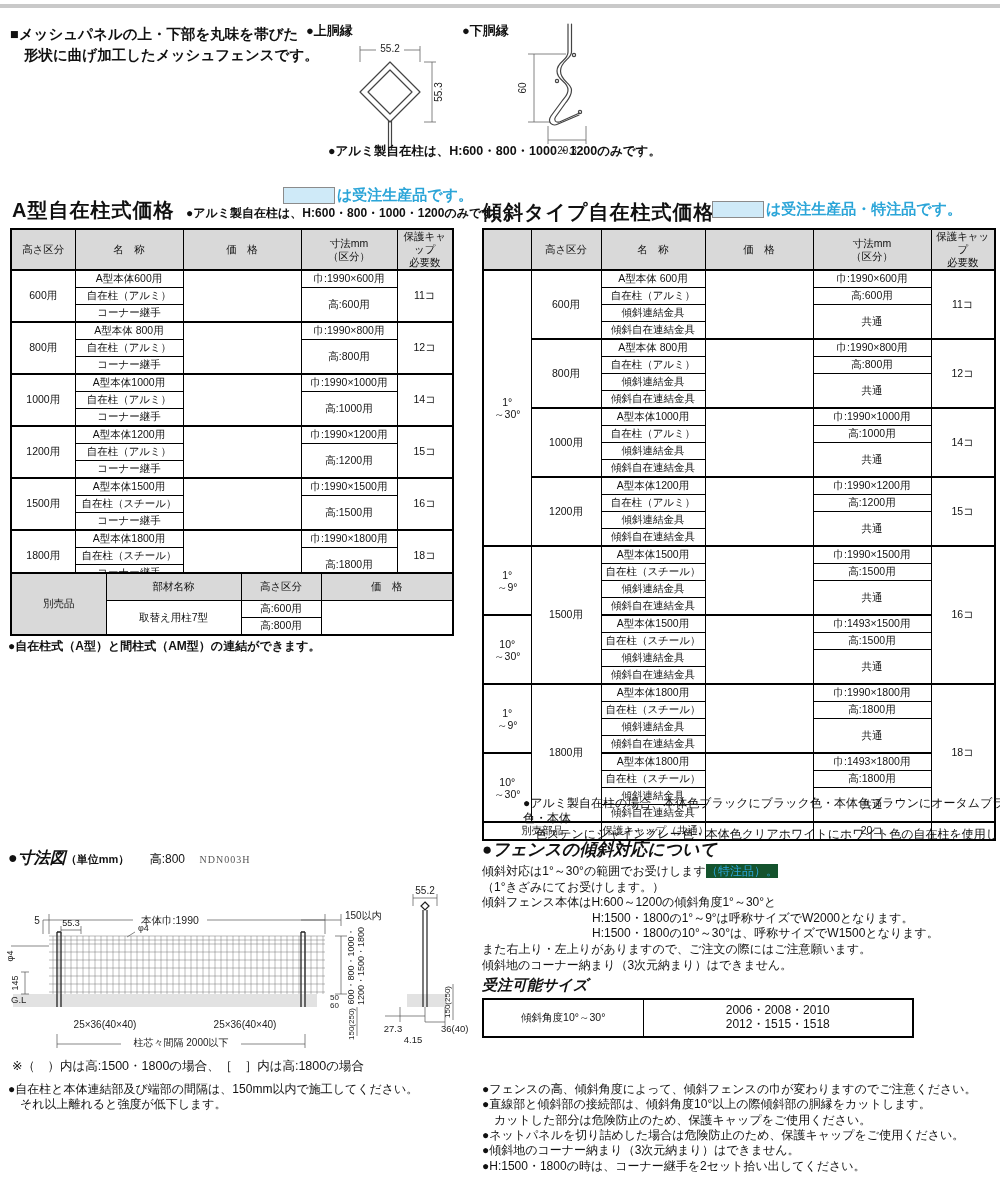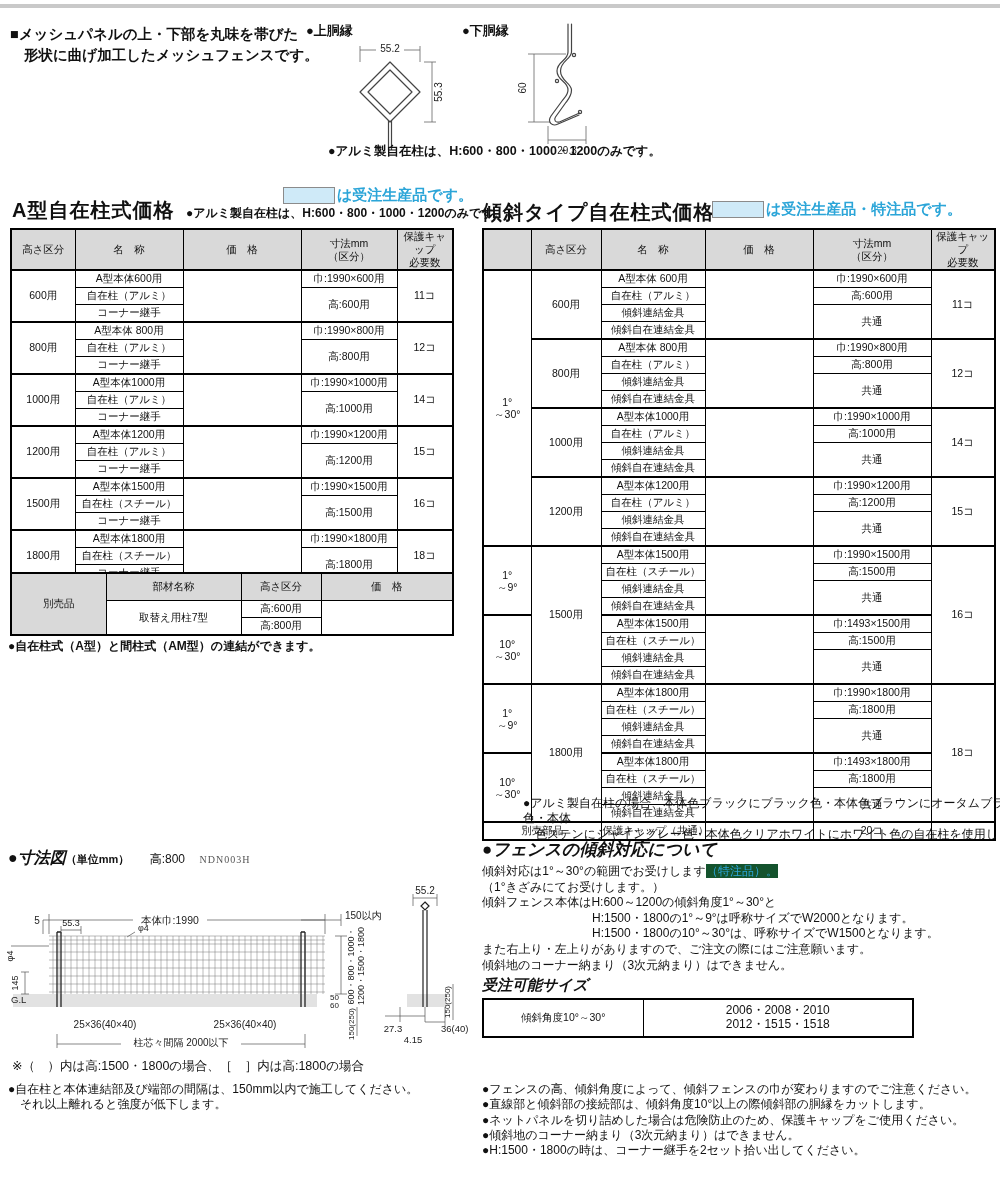--- a/index.html
+++ b/index.html
@@ -445,20 +445,21 @@
   <tr>
     <td style="height:36px;">傾斜角度10°～30°</td>
     <td class="ml" style="font-size:12px;">2006・2008・2010
 2012・1515・1518</td>
   </tr>
 </tbody>
   </table>
 <div class="abs note12" style="left:482px;top:1082px;width:518px;line-height:1.28;">
   <div>●フェンスの高、傾斜角度によって、傾斜フェンスの巾が変わりますのでご注意ください。</div>
   <div>●直線部と傾斜部の接続部は、傾斜角度10°以上の際傾斜部の胴縁をカットします。</div>
+  <div>　カットした部分は危険防止のため、保護キャップをご使用ください。</div>
   <div>●ネットパネルを切り詰めした場合は危険防止のため、保護キャップをご使用ください。</div>
   <div>●傾斜地のコーナー納まり（3次元納まり）はできません。</div>
   <div>●H:1500・1800の時は、コーナー継手を2セット拾い出してください。</div>
 </div>
 
 <div class="abs" style="left:8px;top:848px;">
   <span class="b" style="font-size:16px;">●寸法図</span><span style="font-size:11px;font-weight:bold;">（単位mm）</span>
   <span style="font-size:12px;margin-left:16px;">高:800</span>
   <span class="code" style="margin-left:10px;">NDN003H</span>
 </div>

